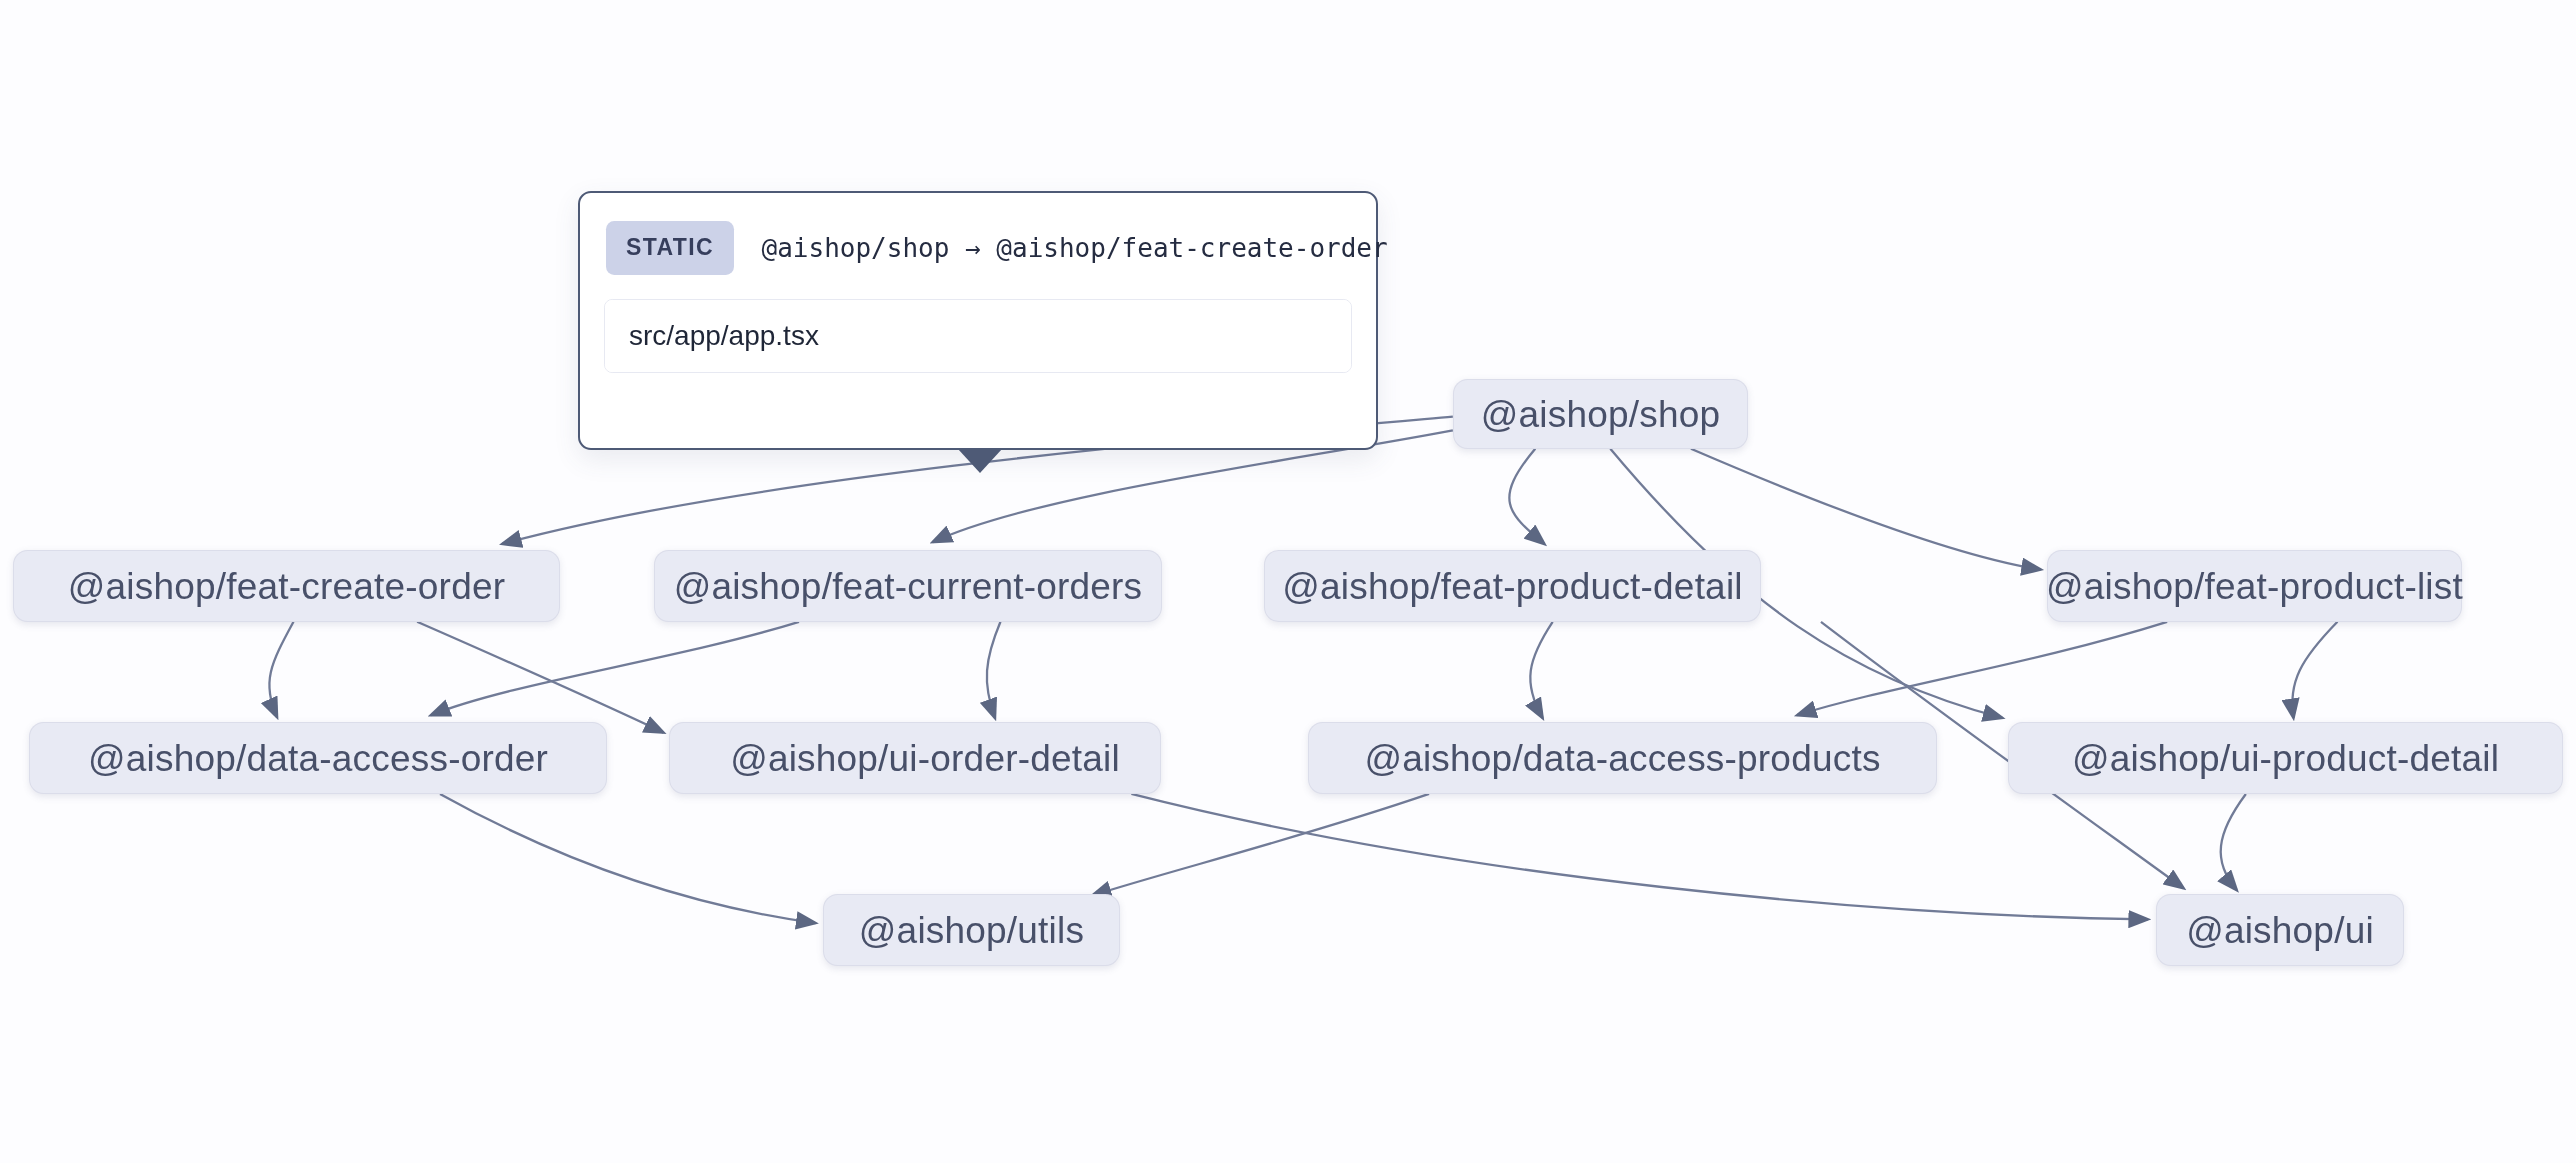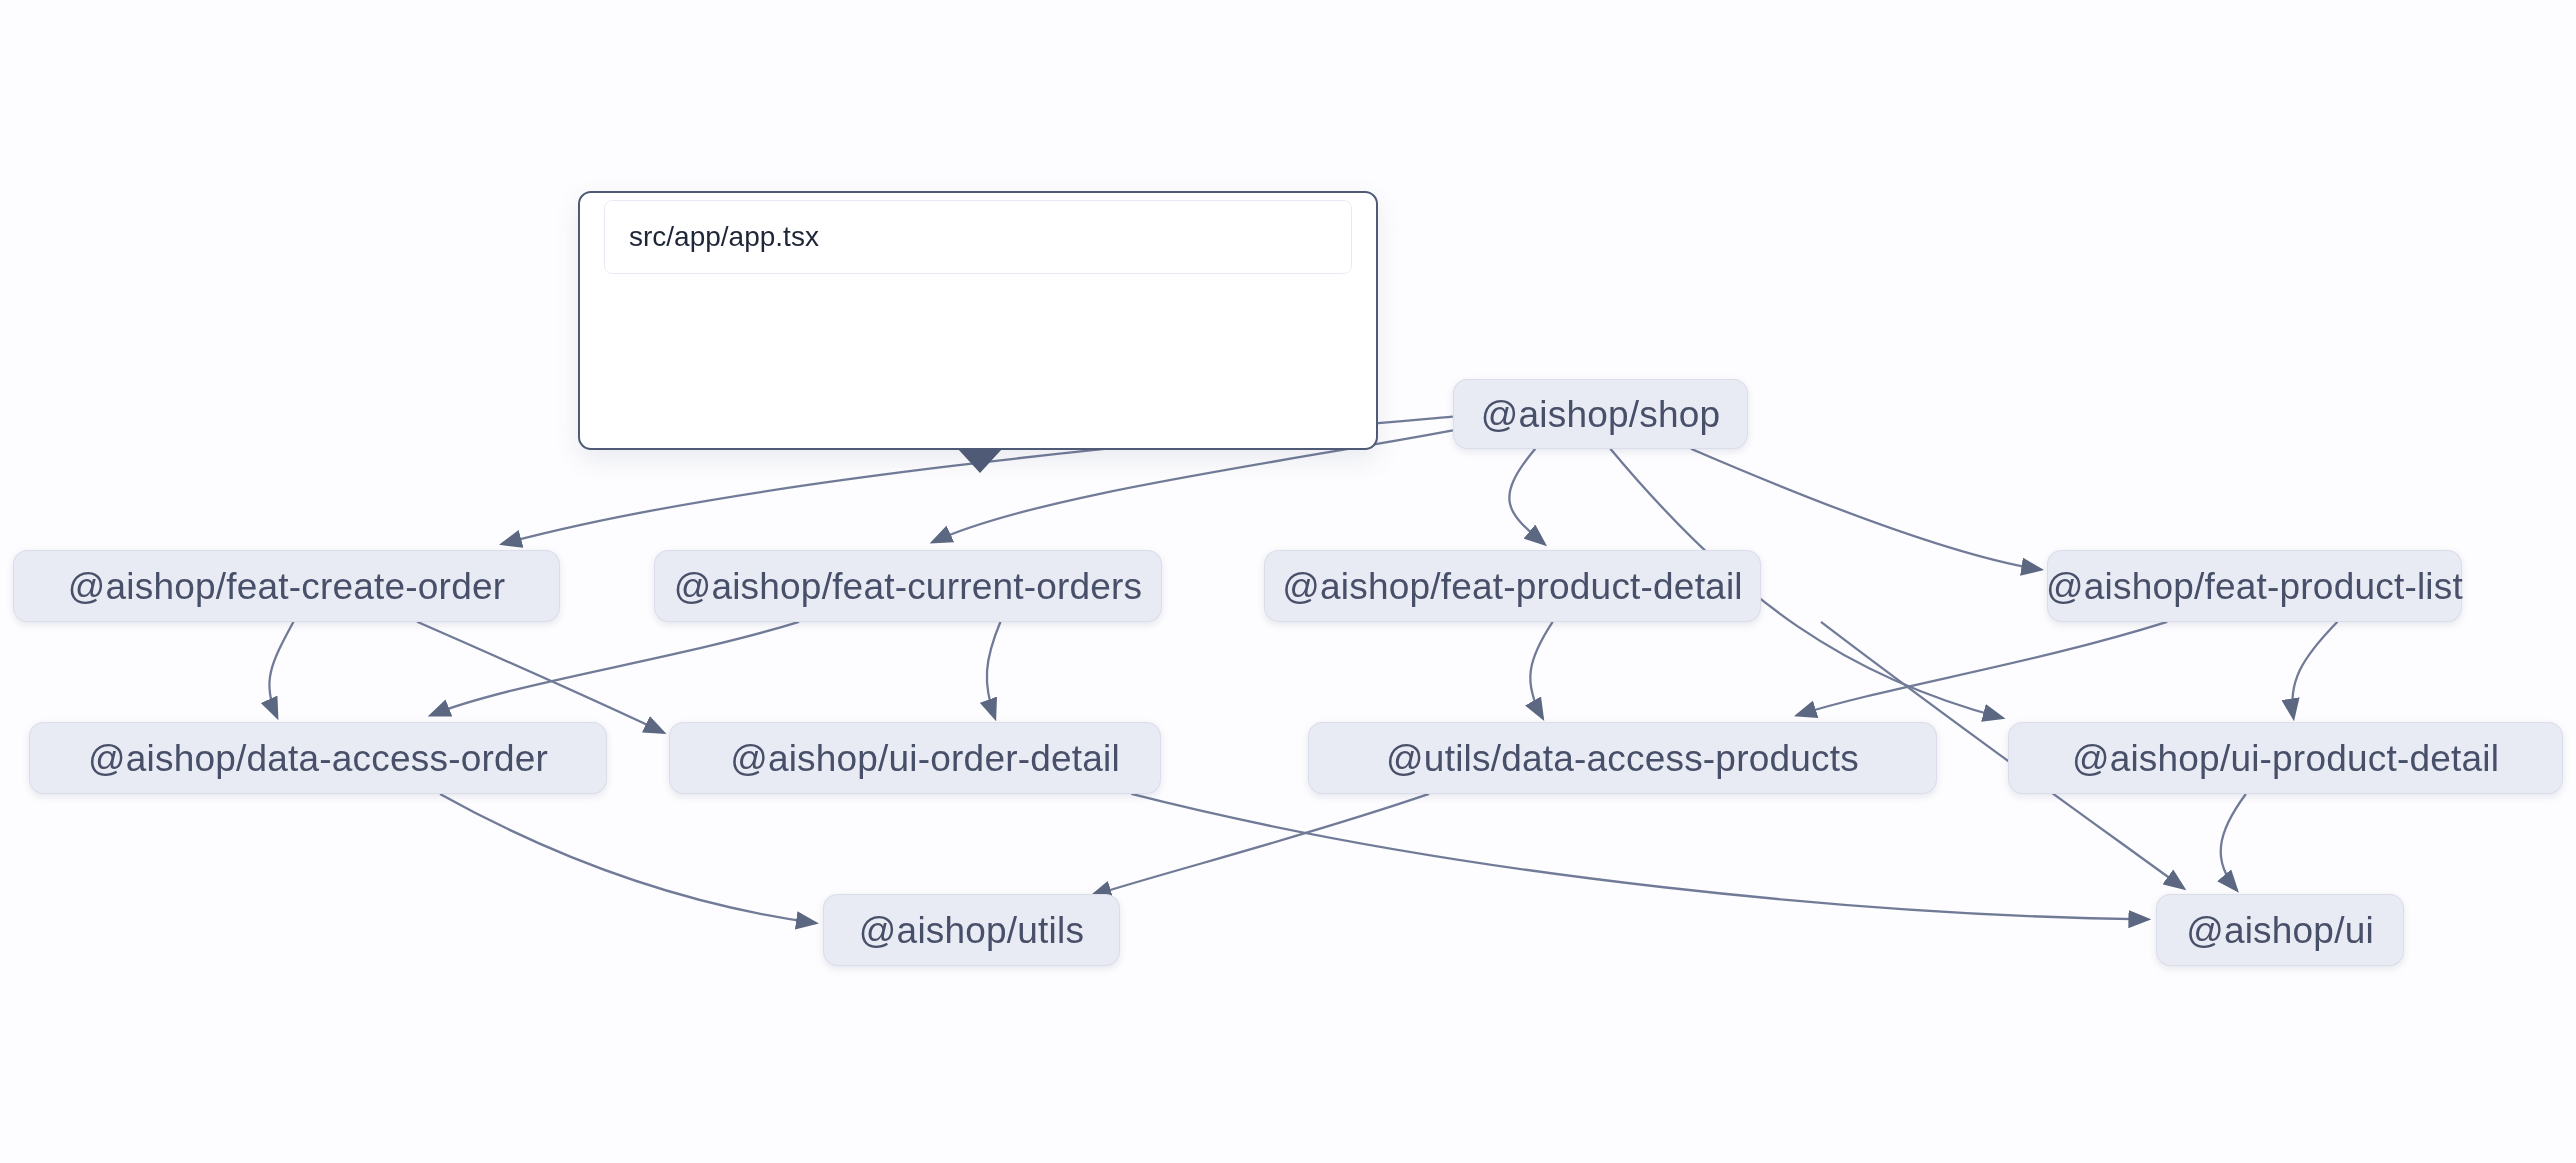--- a/index.html
+++ b/index.html
@@ -87,27 +87,31 @@
   </svg>
 
   <div id="node-layer">
       <div class="graph-node" style="left: 1453px; top: 379px; width: 295px; height: 70px;">@aishop/shop</div>
       <div class="graph-node" style="left: 13px; top: 550px; width: 547px; height: 72px;">@aishop/feat-create-order</div>
       <div class="graph-node" style="left: 654px; top: 550px; width: 508px; height: 72px; text-align: center;">@aishop/feat-current-orders</div>
       <div class="graph-node" style="left: 1264px; top: 550px; width: 497px; height: 72px;">@aishop/feat-product-detail</div>
       <div class="graph-node" style="left: 2047px; top: 550px; width: 415px; height: 72px;">@aishop/feat-product-list</div>
       <div class="graph-node" style="left: 29px; top: 722px; width: 578px; height: 72px;">@aishop/data-access-order</div>
       <div class="graph-node" style="left: 669px; top: 722px; width: 492px; height: 72px; padding-left: 20px;">@aishop/ui-order-detail</div>
-      <div class="graph-node" style="left: 1308px; top: 722px; width: 629px; height: 72px;">@utils/data-access-products</div>
+      <div class="graph-node" style="left: 1308px; top: 722px; width: 629px; height: 72px;">@aishop/data-access-products</div>
       <div class="graph-node" style="left: 2008px; top: 722px; width: 555px; height: 72px;">@aishop/ui-product-detail</div>
       <div class="graph-node" style="left: 823px; top: 894px; width: 297px; height: 72px;">@aishop/utils</div>
       <div class="graph-node" style="left: 2156px; top: 894px; width: 248px; height: 72px;">@aishop/ui</div>
     </div>
 
   <div id="tooltip">
+    <div class="tt-header">
+      <span class="tt-badge">STATIC</span>
+      <span class="tt-title">@aishop/shop → @aishop/feat-create-order</span>
+    </div>
     <div class="tt-files">
       <div class="tt-file-row">src/app/app.tsx</div>
     </div>
     <div id="tooltip-arrow"></div>
   </div>
 
 </div>
 
 
 </body></html>

